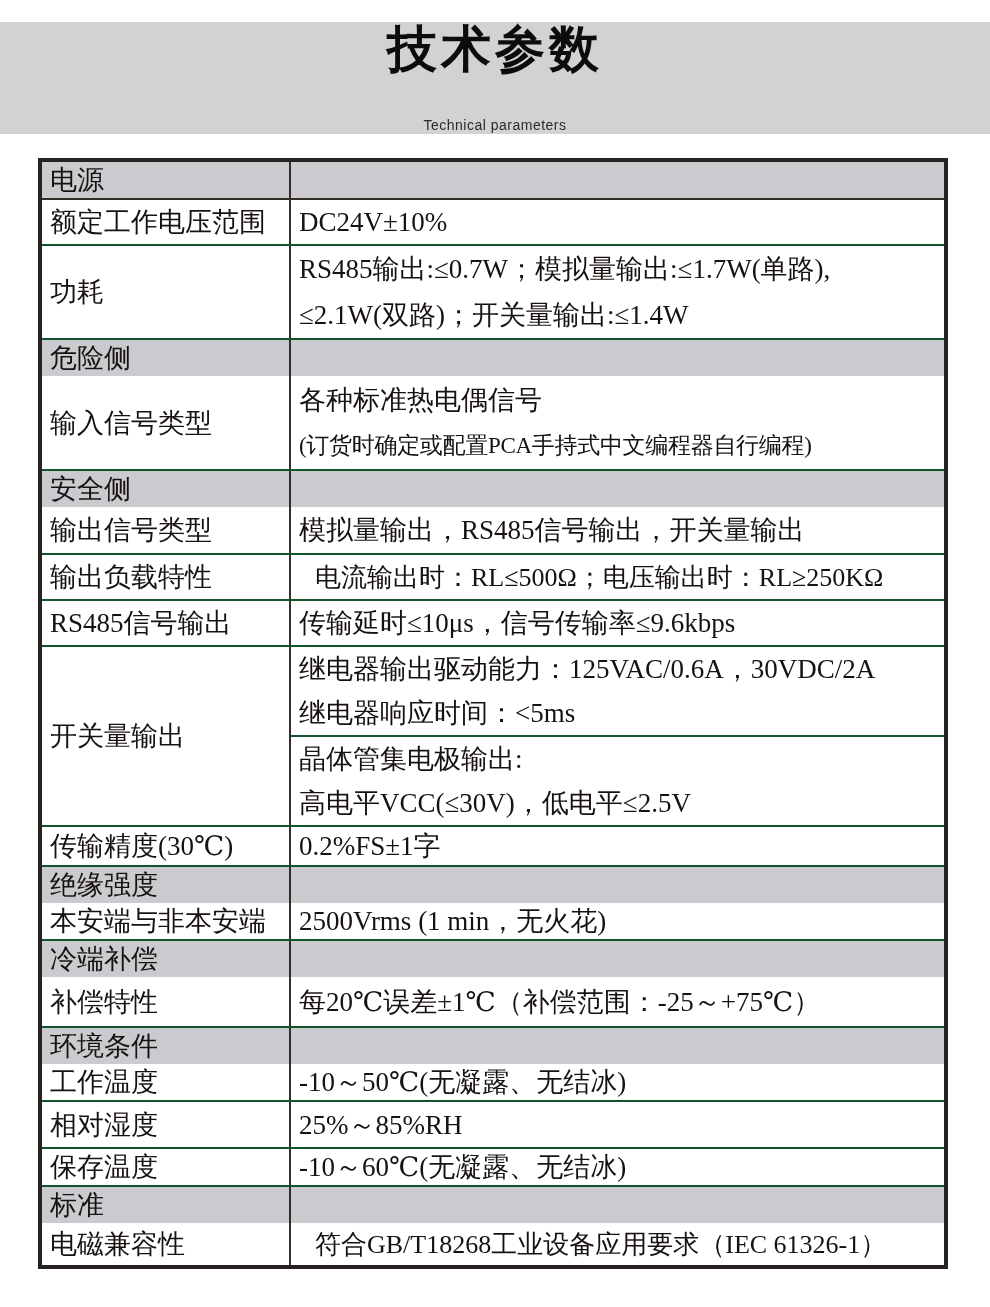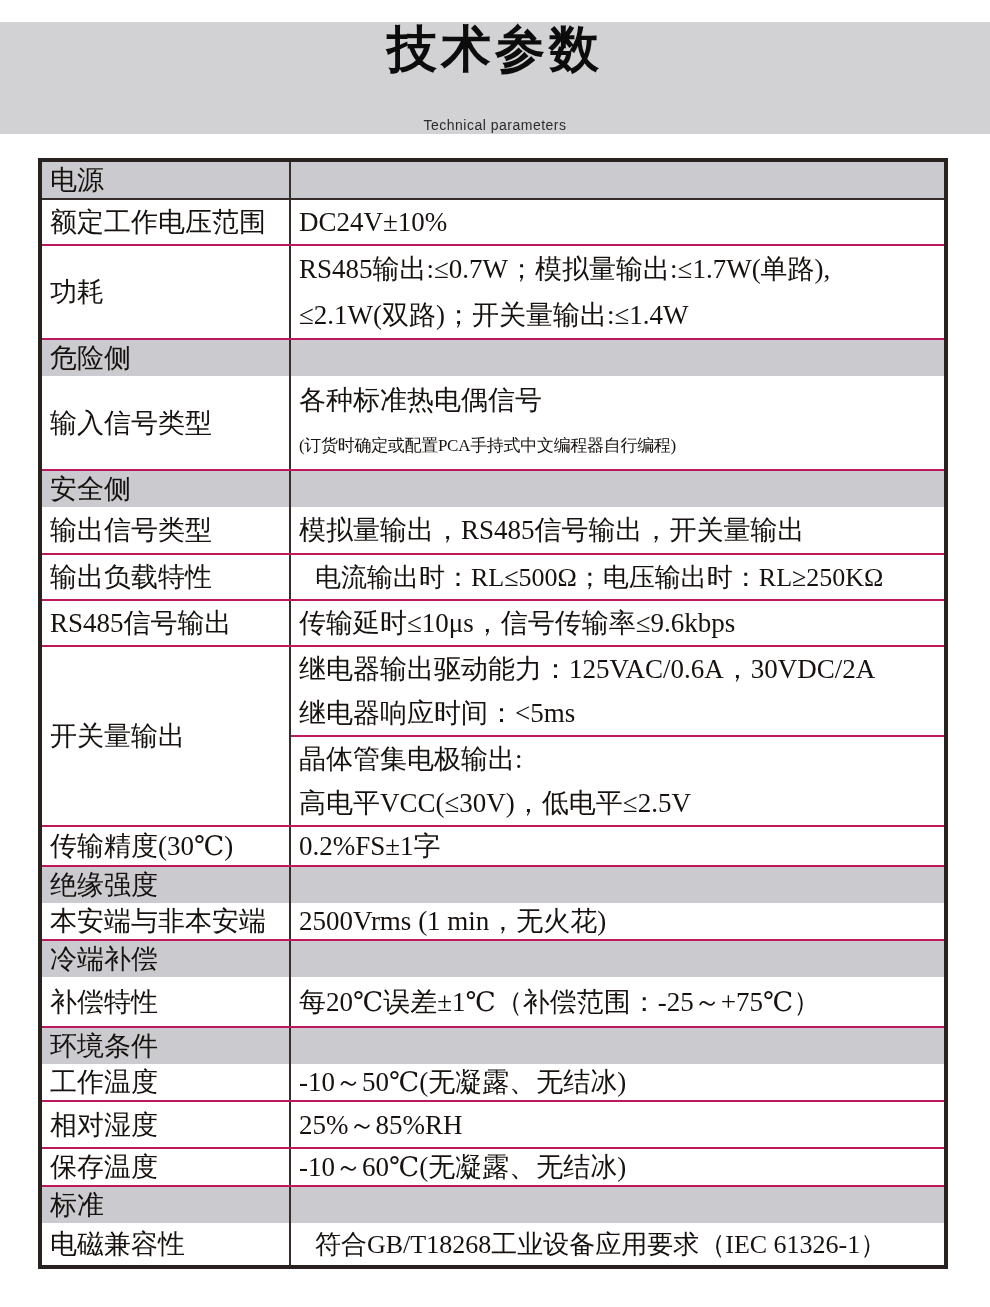--- a/index.html
+++ b/index.html
@@ -33,27 +33,27 @@
     border:4px solid #272120;
   }
   td{
     padding:0 0 0 8px;
     font-size:27px;
     vertical-align:middle;
     white-space:nowrap;
     overflow:hidden;
   }
   td.c1{width:239px;border-right:2px solid #342d2a;}
-  tr.line td{border-bottom:2px solid #be185d;}
+  tr.line td{border-bottom:2px solid #14532d;}
   tr.sec td{background:#cbcbcf;}
   tr.sec td{border-bottom:none;}
   tr.sec.underline td{border-bottom:2px solid #342d2a;}
   td.c2 .ln{display:block;line-height:46px;}
   td.c2 .ln.sw{line-height:44px;}
-  .fit{font-size:17px;letter-spacing:-0.3px;}
+  .fit{font-size:23px;letter-spacing:-0.3px;}
   .tight{font-size:26px;padding-left:24px;}
   
   tr.h36{height:36px;} tr.h46{height:46px;} tr.h92{height:92px;}
   tr.h94{height:94px;} tr.h34{height:34px;} tr.h47{height:47px;}
   tr.h88{height:88px;} tr.h40{height:40px;} tr.h48{height:34px;}
   tr.h50{height:50px;} tr.h44{height:44px;}
 </style>
 </head>
 <body>
 

